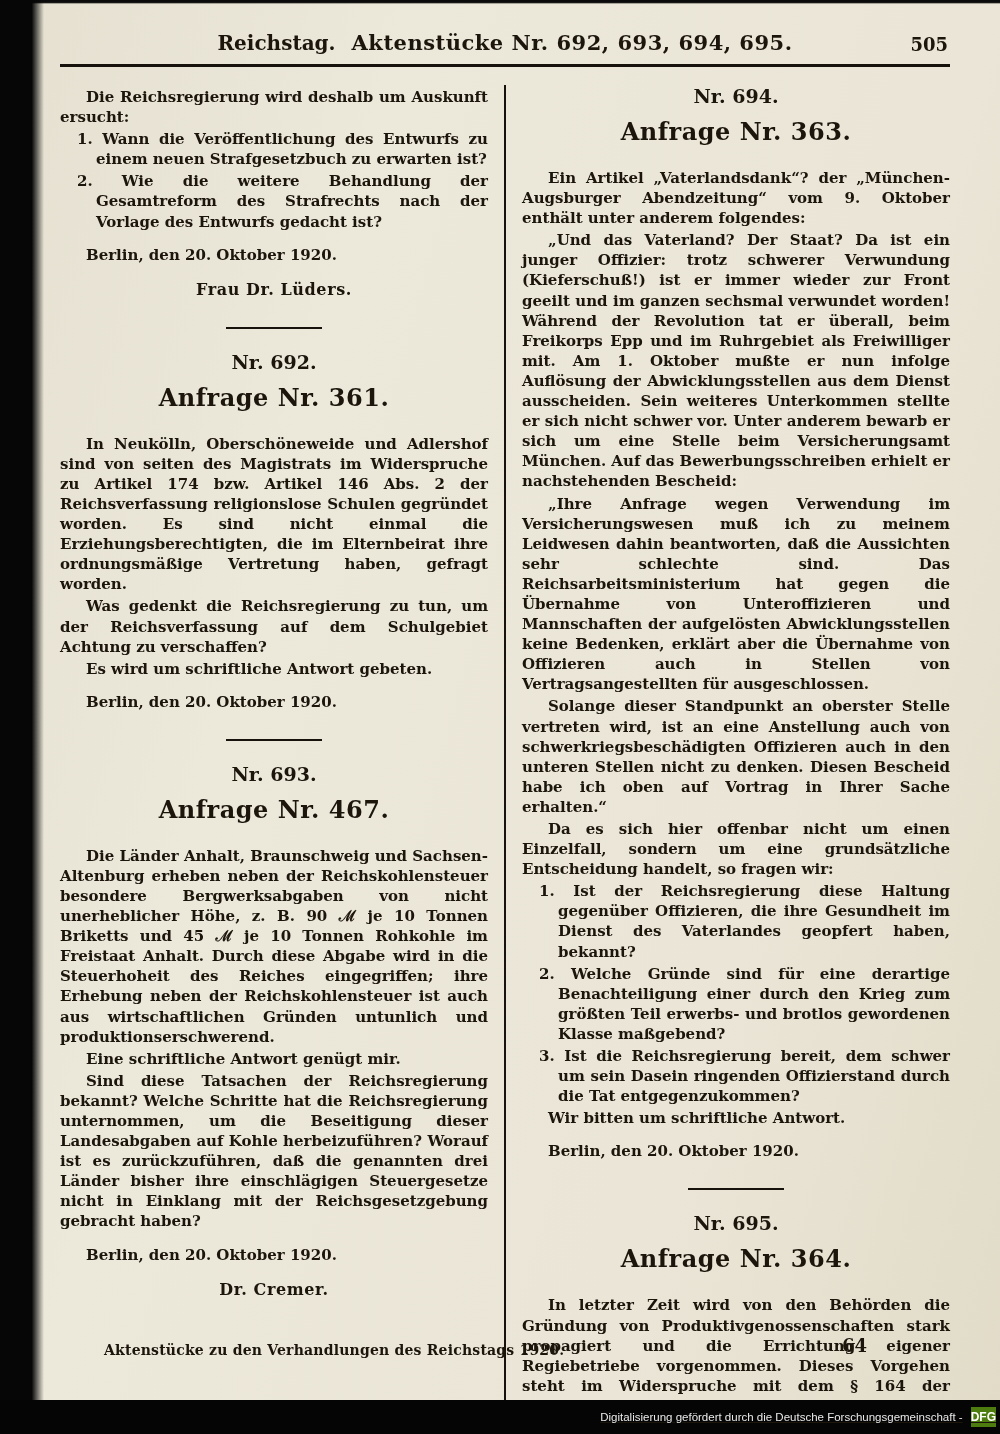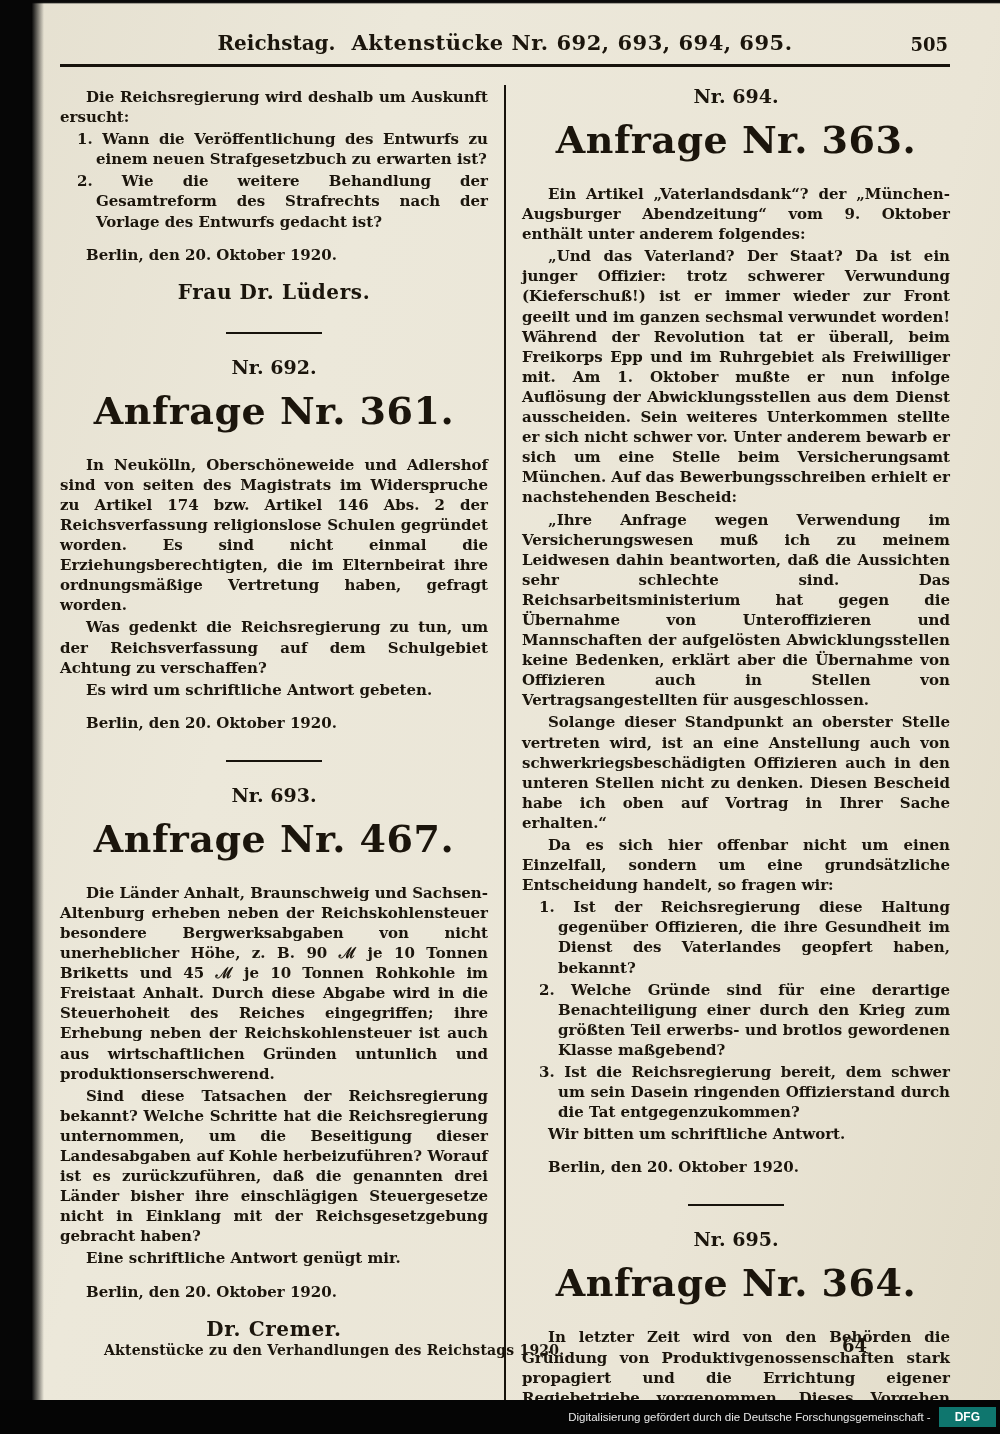--- a/index.html
+++ b/index.html
@@ -65,36 +65,36 @@
     text-align: left;
     margin-top: 14px;
     font-size: 15px;
   }
   .sig-row {
     display: flex;
     justify-content: center;
     gap: 58px;
     margin: 16px 0 4px 0;
   }
-  .sig { font-size: 20px; letter-spacing: 0.6px; }
+  .sig { font-size: 16px; letter-spacing: 0.6px; }
   .section-rule {
     width: 96px;
     height: 0;
     border-top: 2px solid #17130c;
     margin: 28px auto 22px auto;
   }
   .sec-number {
     text-align: center;
     font-size: 19px;
     margin: 6px 0 10px 0;
     font-weight: bold;
   }
   .sec-title {
     text-align: center;
-    font-size: 38px;
+    font-size: 24px;
     margin: 0 0 22px 0;
     letter-spacing: 0.5px;
     font-weight: bold;
   }
   .first-head { margin-top: 0; }
   .footer-note {
     position: absolute;
     left: 104px;
     bottom: 76px;
     font-size: 14px;
@@ -110,34 +110,35 @@
     position: absolute;
     left: 0; bottom: 0;
     width: 100%; height: 34px;
     background: #050505;
     display: flex;
     align-items: center;
     justify-content: flex-end;
     gap: 8px;
     padding-right: 4px;
     box-sizing: border-box;
+    text-decoration: underline;
   }
   .credit {
     font-family: "Liberation Sans", sans-serif;
     font-weight: normal;
     font-size: 11.5px;
     color: #e9e9e9;
   }
   .dfg-logo {
     font-family: "Liberation Sans", sans-serif;
     font-weight: bold;
     font-size: 12px;
     color: #ffffff;
-    background: #0f766e;
-    padding: 3px 16px;
+    background: #4d7c0f;
+    padding: 3px 0;
   }
 </style>
 </head>
 <body>
 
 <div class="page">
   <div class="edge-top"></div>
   <div class="edge-left"></div>
 
   <div class="content">
@@ -167,22 +168,22 @@
         <p class="body-text indent">In Neukölln, Oberschöneweide und Adlershof sind von seiten des Magistrats im Widerspruche zu Artikel 174 bzw. Artikel 146 Abs. 2 der Reichsverfassung religionslose Schulen gegründet worden. Es sind nicht einmal die Erziehungsberechtigten, die im Elternbeirat ihre ordnungsmäßige Vertretung haben, gefragt worden.</p>
         <p class="body-text indent">Was gedenkt die Reichsregierung zu tun, um der Reichsverfassung auf dem Schulgebiet Achtung zu verschaffen?</p>
         <p class="body-text indent">Es wird um schriftliche Antwort gebeten.</p>
         <p class="dateline">Berlin, den 20. Oktober 1920.</p>
 
         <div class="section-rule"></div>
 
         <h3 class="sec-number">Nr. 693.</h3>
         <h2 class="sec-title">Anfrage Nr. 467.</h2>
         <p class="body-text indent">Die Länder Anhalt, Braunschweig und Sachsen-Altenburg erheben neben der Reichskohlensteuer besondere Bergwerksabgaben von nicht unerheblicher Höhe, z. B. 90 ℳ je 10 Tonnen Briketts und 45 ℳ je 10 Tonnen Rohkohle im Freistaat Anhalt. Durch diese Abgabe wird in die Steuerhoheit des Reiches eingegriffen; ihre Erhebung neben der Reichskohlensteuer ist auch aus wirtschaftlichen Gründen untunlich und produktionserschwerend.</p>
+        <p class="body-text indent">Eine schriftliche Antwort genügt mir.</p>
         <p class="body-text indent">Sind diese Tatsachen der Reichsregierung bekannt? Welche Schritte hat die Reichsregierung unternommen, um die Beseitigung dieser Landesabgaben auf Kohle herbeizuführen? Worauf ist es zurückzuführen, daß die genannten drei Länder bisher ihre einschlägigen Steuergesetze nicht in Einklang mit der Reichsgesetzgebung gebracht haben?</p>
-        <p class="body-text indent">Eine schriftliche Antwort genügt mir.</p>
         <p class="dateline">Berlin, den 20. Oktober 1920.</p>
         <div class="sig-row">
           <span class="sig">Dr. Cremer.</span>
         </div>
       </section>
 
       <div class="col-divider"></div>
 
       <section class="col">
         <h3 class="sec-number first-head">Nr. 694.</h3>

